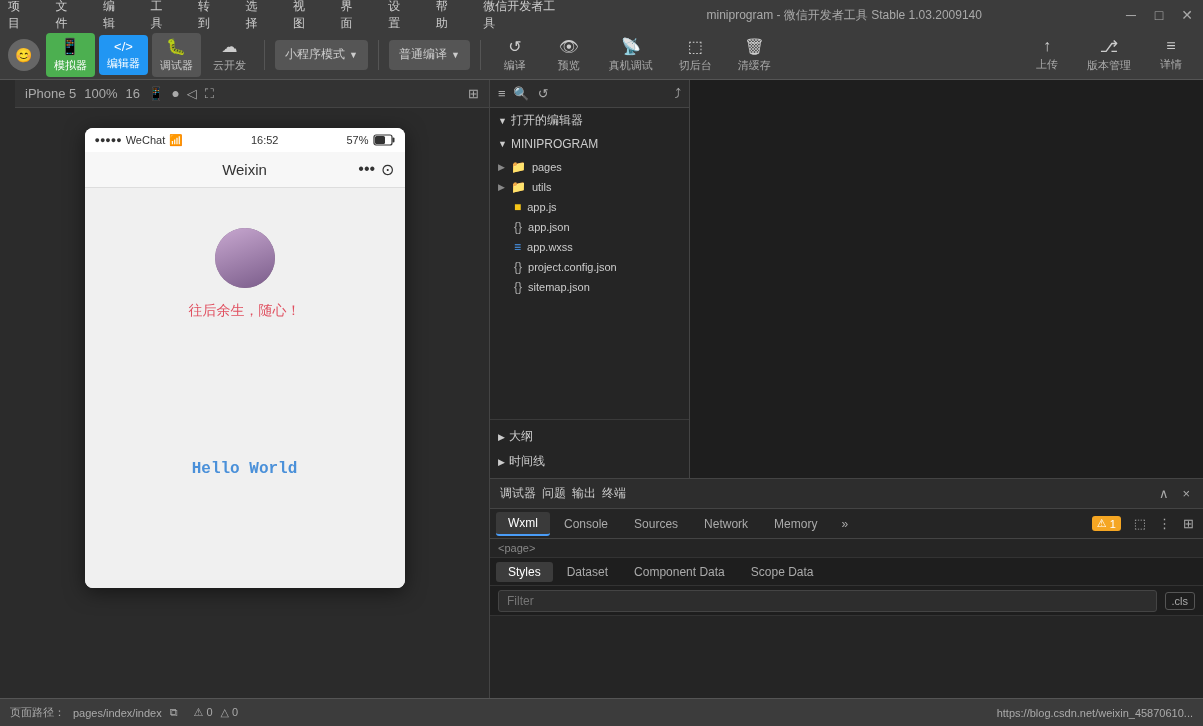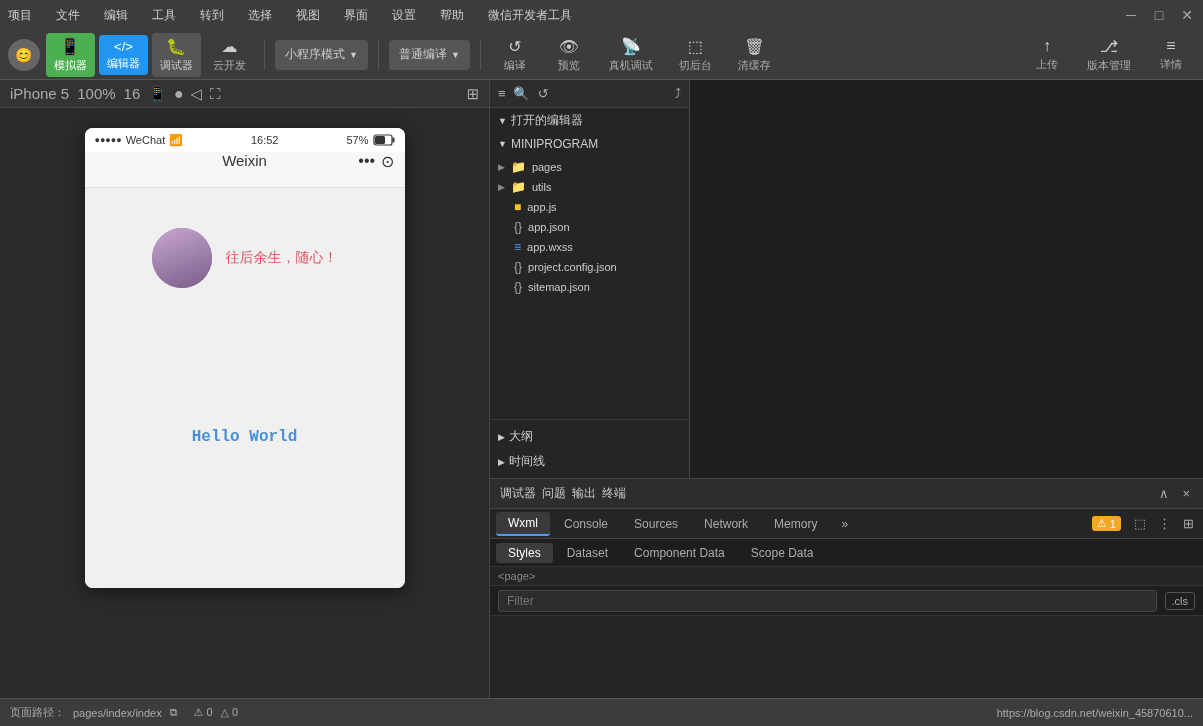--- a/index.html
+++ b/index.html
@@ -81,22 +81,23 @@
       border-right: 1px solid #444;
     }
     #simulator-toolbar {
       height: 28px;
       background: #333;
       border-bottom: 1px solid #444;
       display: flex;
       align-items: center;
       padding: 0 10px;
       gap: 8px;
-      font-size: 15px;
+      font-size: 13px;
       color: #aaa;
+      margin-left: 15px;
     }
     #simulator-toolbar .sim-btn { cursor: pointer; color: #aaa; }
     #simulator-content {
       flex: 1;
       display: flex;
       align-items: flex-start;
       justify-content: center;
       padding-top: 20px;
       background: #2b2b2b;
     }
@@ -117,36 +118,37 @@
       padding: 0 10px;
       font-size: 11px;
       color: #333;
       justify-content: space-between;
     }
     #phone-statusbar .battery { display: flex; align-items: center; gap: 4px; font-size: 11px; }
     #phone-header {
       background: #f7f7f7;
       height: 36px;
       display: flex;
+      align-items: center;
       justify-content: center;
       position: relative;
       border-bottom: 1px solid #ddd;
     }
     #phone-header .page-title { font-size: 15px; color: #333; font-weight: 500; }
     #phone-header .header-right { position: absolute; right: 10px; display: flex; gap: 6px; }
     #phone-body {
       background: #f0f0f0;
       min-height: 400px;
       display: flex;
       flex-direction: column;
       align-items: center;
     }
     #profile-section {
       display: flex;
-      flex-direction: row;
+      flex-direction: column;
       align-items: center;
       padding: 40px 0 20px;
       gap: 14px;
     }
     #profile-avatar {
       width: 60px; height: 60px; border-radius: 50%;
       background: linear-gradient(135deg, #9b7fa6, #7a6080);
       display: flex; align-items: center; justify-content: center;
       overflow: hidden; font-size: 24px;
     }
@@ -351,20 +353,21 @@
     <span class="menu-item">编辑</span>
     <span class="menu-item">工具</span>
     <span class="menu-item">转到</span>
     <span class="menu-item">选择</span>
     <span class="menu-item">视图</span>
     <span class="menu-item">界面</span>
     <span class="menu-item">设置</span>
     <span class="menu-item">帮助</span>
     <span class="menu-item">微信开发者工具</span>
   </div>
+  <span class="title-text">miniprogram - 微信开发者工具 Stable 1.03.2009140</span>
   <div class="window-controls">
     <span class="win-btn">─</span>
     <span class="win-btn">□</span>
     <span class="win-btn">✕</span>
   </div>
 </div>
 
 <div id="toolbar">
   <div class="toolbar-avatar">
     <span>😊</span>
@@ -603,37 +606,37 @@
             <span>1</span>
           </span>
         </div>
         <div class="debug-tab-icons" style="margin-left:8px;">
           <span class="debug-tab-icon">⬚</span>
           <span class="debug-tab-icon">⋮</span>
           <span class="debug-tab-icon">⊞</span>
         </div>
       </div>
 
+      <div style="padding:3px 8px; background:#252525; border-bottom:1px solid #333; font-size:11px; color:#888;">
+        <span>&lt;page&gt;</span>
+      </div>
+
       <div id="debug-subtabs">
         <div class="debug-subtab active">
           <span>Styles</span>
         </div>
         <div class="debug-subtab">
           <span>Dataset</span>
         </div>
         <div class="debug-subtab">
           <span>Component Data</span>
         </div>
         <div class="debug-subtab">
           <span>Scope Data</span>
         </div>
-      </div>
-
-      <div style="padding:3px 8px; background:#252525; border-bottom:1px solid #333; font-size:11px; color:#888;">
-        <span>&lt;page&gt;</span>
       </div>
 
       <div id="debug-filter-bar">
         <input type="text" placeholder="Filter" style="">
         <span class="cls-btn">.cls</span>
       </div>
     </div>
   </div>
 </div>
 

